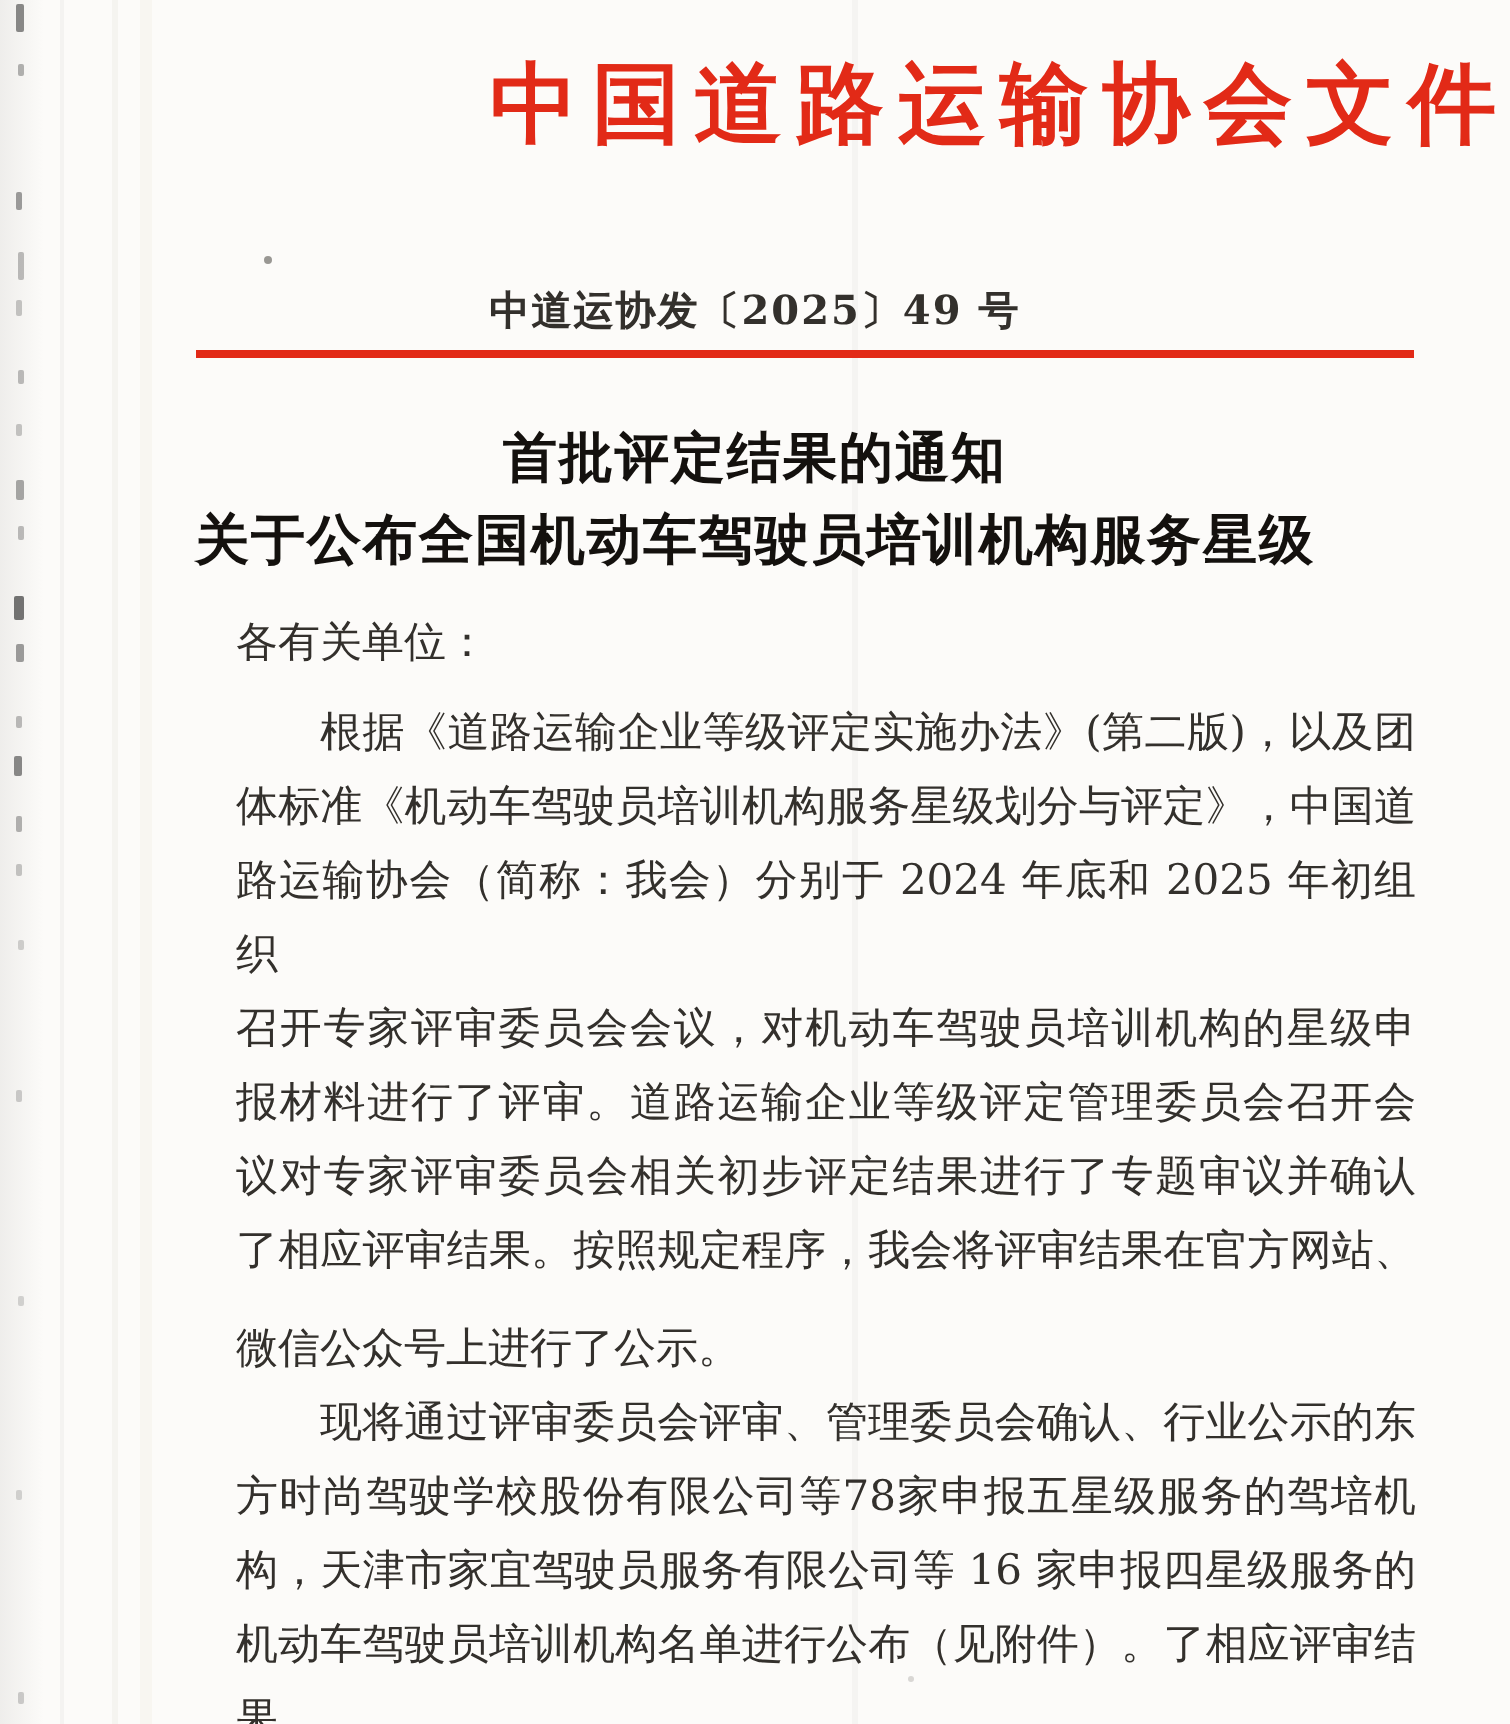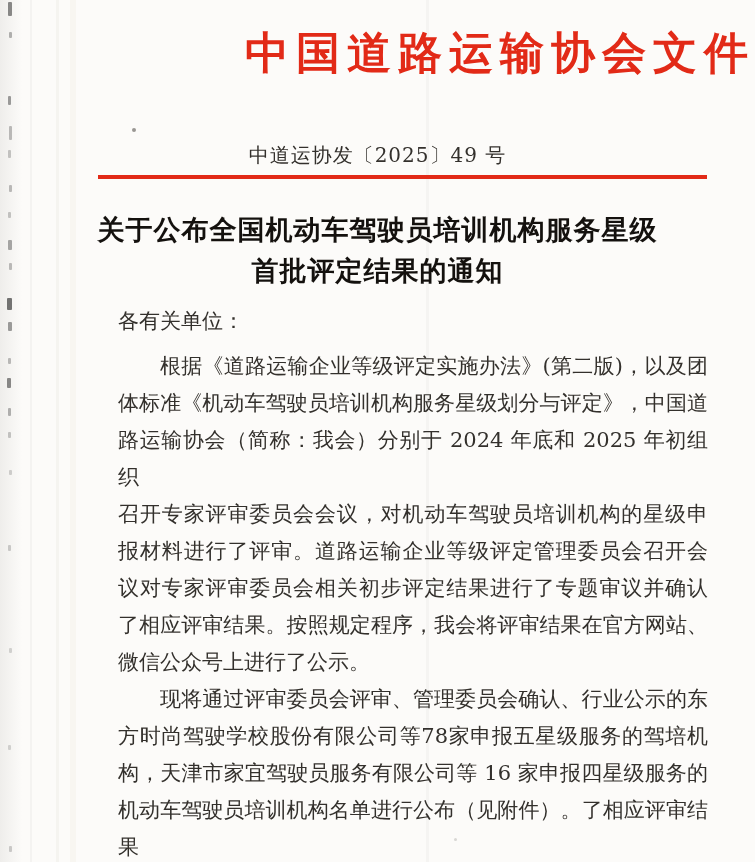--- a/index.html
+++ b/index.html
@@ -37,20 +37,21 @@
     letter-spacing: 7px; text-indent: 7px;
     color: var(--accent-red, #e22a17);
     font-family: "DejaVu Serif", "Liberation Serif", serif;
   }
   .doc-number {
     position: absolute; top: 141px; left: 0; width: 100%;
     text-align: center;
     font-size: 20px; line-height: 28px;
     letter-spacing: 1px;
     color: var(--body-ink, #33302c);
+    font-weight: bold;
   }
   .red-rule {
     position: absolute; left: 98px; top: 175px;
     width: 609px; height: 4px;
     background: var(--accent-red, #e22a17);
   }
   .notice-title {
     position: absolute; top: 209px; left: 0; width: 100%;
     text-align: center;
     font-size: 27px; line-height: 41px; font-weight: 700;
@@ -59,21 +60,21 @@
   }
   .body-text {
     position: absolute; left: 118px; top: 303px; width: 590px;
     font-size: 21px; line-height: 37px;
     color: var(--body-ink, #33302c);
   }
   .salutation { margin: 0 0 8px 0; }
   .para { margin: 0; }
   .para .line { text-align: justify; text-align-last: justify; }
   .para .line:first-child { text-indent: 2em; }
-  .para .line:last-child  { text-align: left; text-align-last: left; }
+  .para .line:last-child  { text-align: left; text-align-last: left; margin-top: 12px; }
 </style>
 </head>
 <body>
 
 <div class="page">
 
   <div class="gutter"></div>
   <div class="streak s1"></div>
   <div class="streak s2"></div>
   <div class="streak s3"></div>
@@ -104,22 +105,22 @@
     <div class="dot" style="left:454px; top:838px; width:3px; height:3px; opacity:.25;"></div>
   </div>
 
   <h1 class="header-title">中国道路运输协会文件</h1>
 
   <div class="doc-number">中道运协发〔2025〕49 号</div>
 
   <div class="red-rule"></div>
 
   <div class="notice-title">
+    <div>首批评定结果的通知</div>
     <div>关于公布全国机动车驾驶员培训机构服务星级</div>
-    <div>首批评定结果的通知</div>
   </div>
 
   <div class="body-text">
     <div class="salutation">各有关单位：</div>
 
     <div class="para">
         <div class="line">根据《道路运输企业等级评定实施办法》(第二版)，以及团</div>
         <div class="line">体标准《机动车驾驶员培训机构服务星级划分与评定》，中国道</div>
         <div class="line">路运输协会（简称：我会）分别于 2024 年底和 2025 年初组织</div>
         <div class="line">召开专家评审委员会会议，对机动车驾驶员培训机构的星级申</div>

